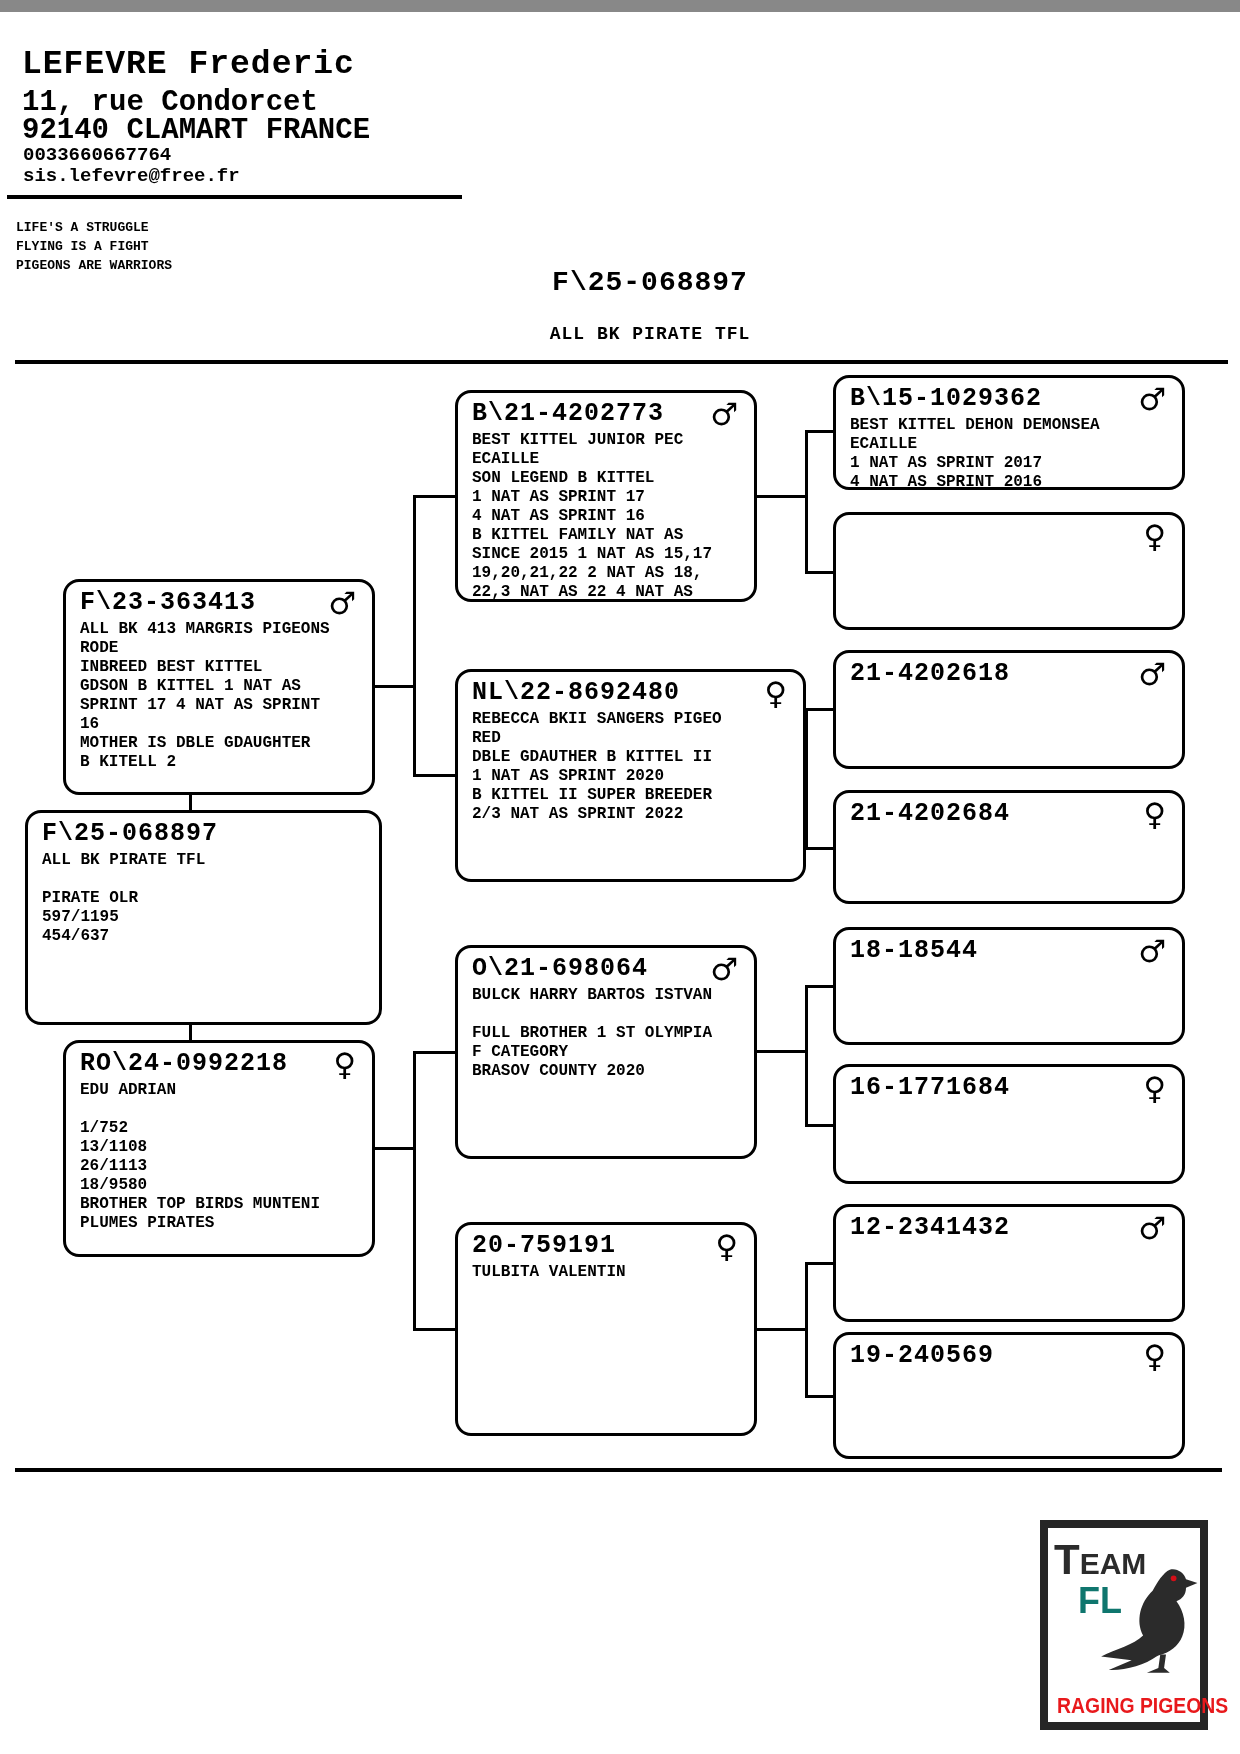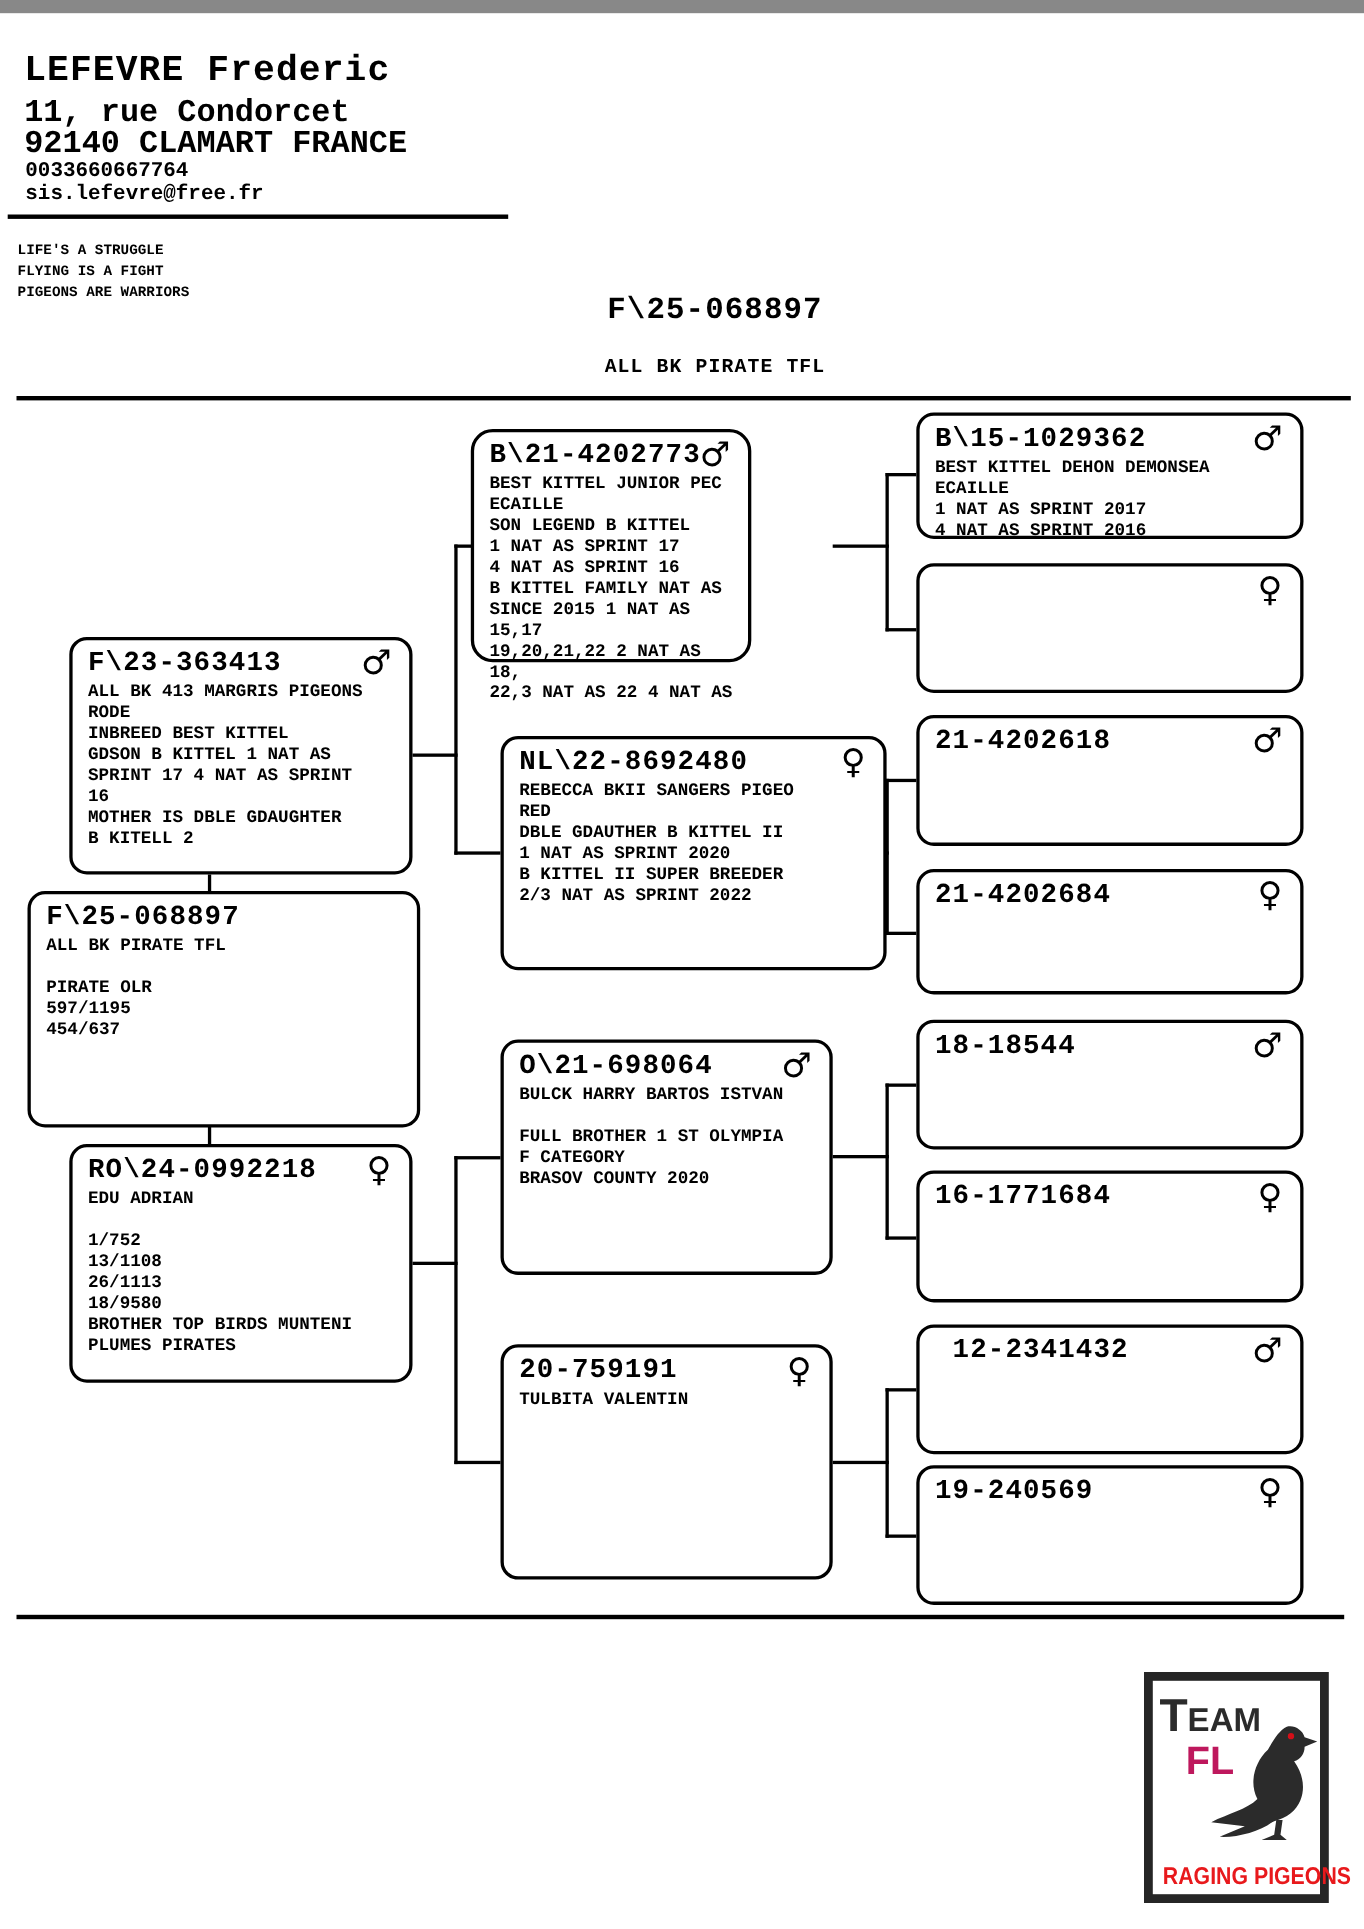--- a/index.html
+++ b/index.html
@@ -36,47 +36,47 @@
   .pbox .notes { padding:3px 14px 0 14px; font-size:16px; line-height:19px; white-space:pre-line; }
   .pbox .sex   {
     position:absolute; top:6px; right:16px; font-size:31px; line-height:31px;
     font-family:"DejaVu Sans",sans-serif; font-weight:bold;
   }
 
   #box-father  { left:63px;  top:567px;  width:312px; height:216px; }
   #box-subject { left:25px;  top:798px;  width:357px; height:215px; }
   #box-mother  { left:63px;  top:1028px; width:312px; height:217px; }
 
-  #box-ff { left:428px; top:378px;  width:255px; height:212px;border-radius:20px; }
+  #box-ff { left:455px; top:378px;  width:302px; height:212px; }
   #box-fm { left:455px; top:657px;  width:351px; height:213px; }
   #box-mf { left:455px; top:933px;  width:302px; height:214px; }
   #box-mm { left:455px; top:1210px; width:302px; height:214px; }
 
   #box-fff { left:833px; top:363px;  width:352px; height:115px; }
   #box-ffm { left:833px; top:500px;  width:352px; height:118px; }
   #box-fmf { left:833px; top:638px;  width:352px; height:119px; }
   #box-fmm { left:833px; top:778px;  width:352px; height:114px; }
   #box-mff { left:833px; top:915px;  width:352px; height:118px; }
   #box-mfm { left:833px; top:1052px; width:352px; height:120px; }
-  #box-mmf { left:833px; top:1192px; width:352px; height:118px;padding-left:16px; }
+  #box-mmf { left:833px; top:1192px; width:352px; height:118px; }
   #box-mmm { left:833px; top:1320px; width:352px; height:127px; }
 
   
   .line { position:absolute; background:#000; }
 
   
   #logo {
     left:1040px; top:1508px; width:168px; height:210px;
     border:8px solid #262626; box-sizing:border-box; background:#fff;
     font-family:"Liberation Sans",sans-serif;
   }
   #logo-team { position:absolute; left:6px; top:8px; color:#2b2b2b; font-weight:bold; }
   #logo-team .big { font-size:42px; }
   #logo-team .small { font-size:30px; }
-  #logo-fl { position:absolute; left:30px; top:52px; color:#be185d; font-weight:bold; font-size:36px; }
+  #logo-fl { position:absolute; left:30px; top:52px; color:#0f766e; font-weight:bold; font-size:36px; }
   #logo-pigeon { position:absolute; right:-4px; top:36px; width:118px; height:124px; }
   #logo-caption {
     position:absolute; bottom:3px; left:0; width:100%; text-align:center;
     font-weight:bold; font-size:22px; transform:scaleX(.88); white-space:nowrap;
   }
 </style>
 </head>
 <body>
 
 <div id="page">

